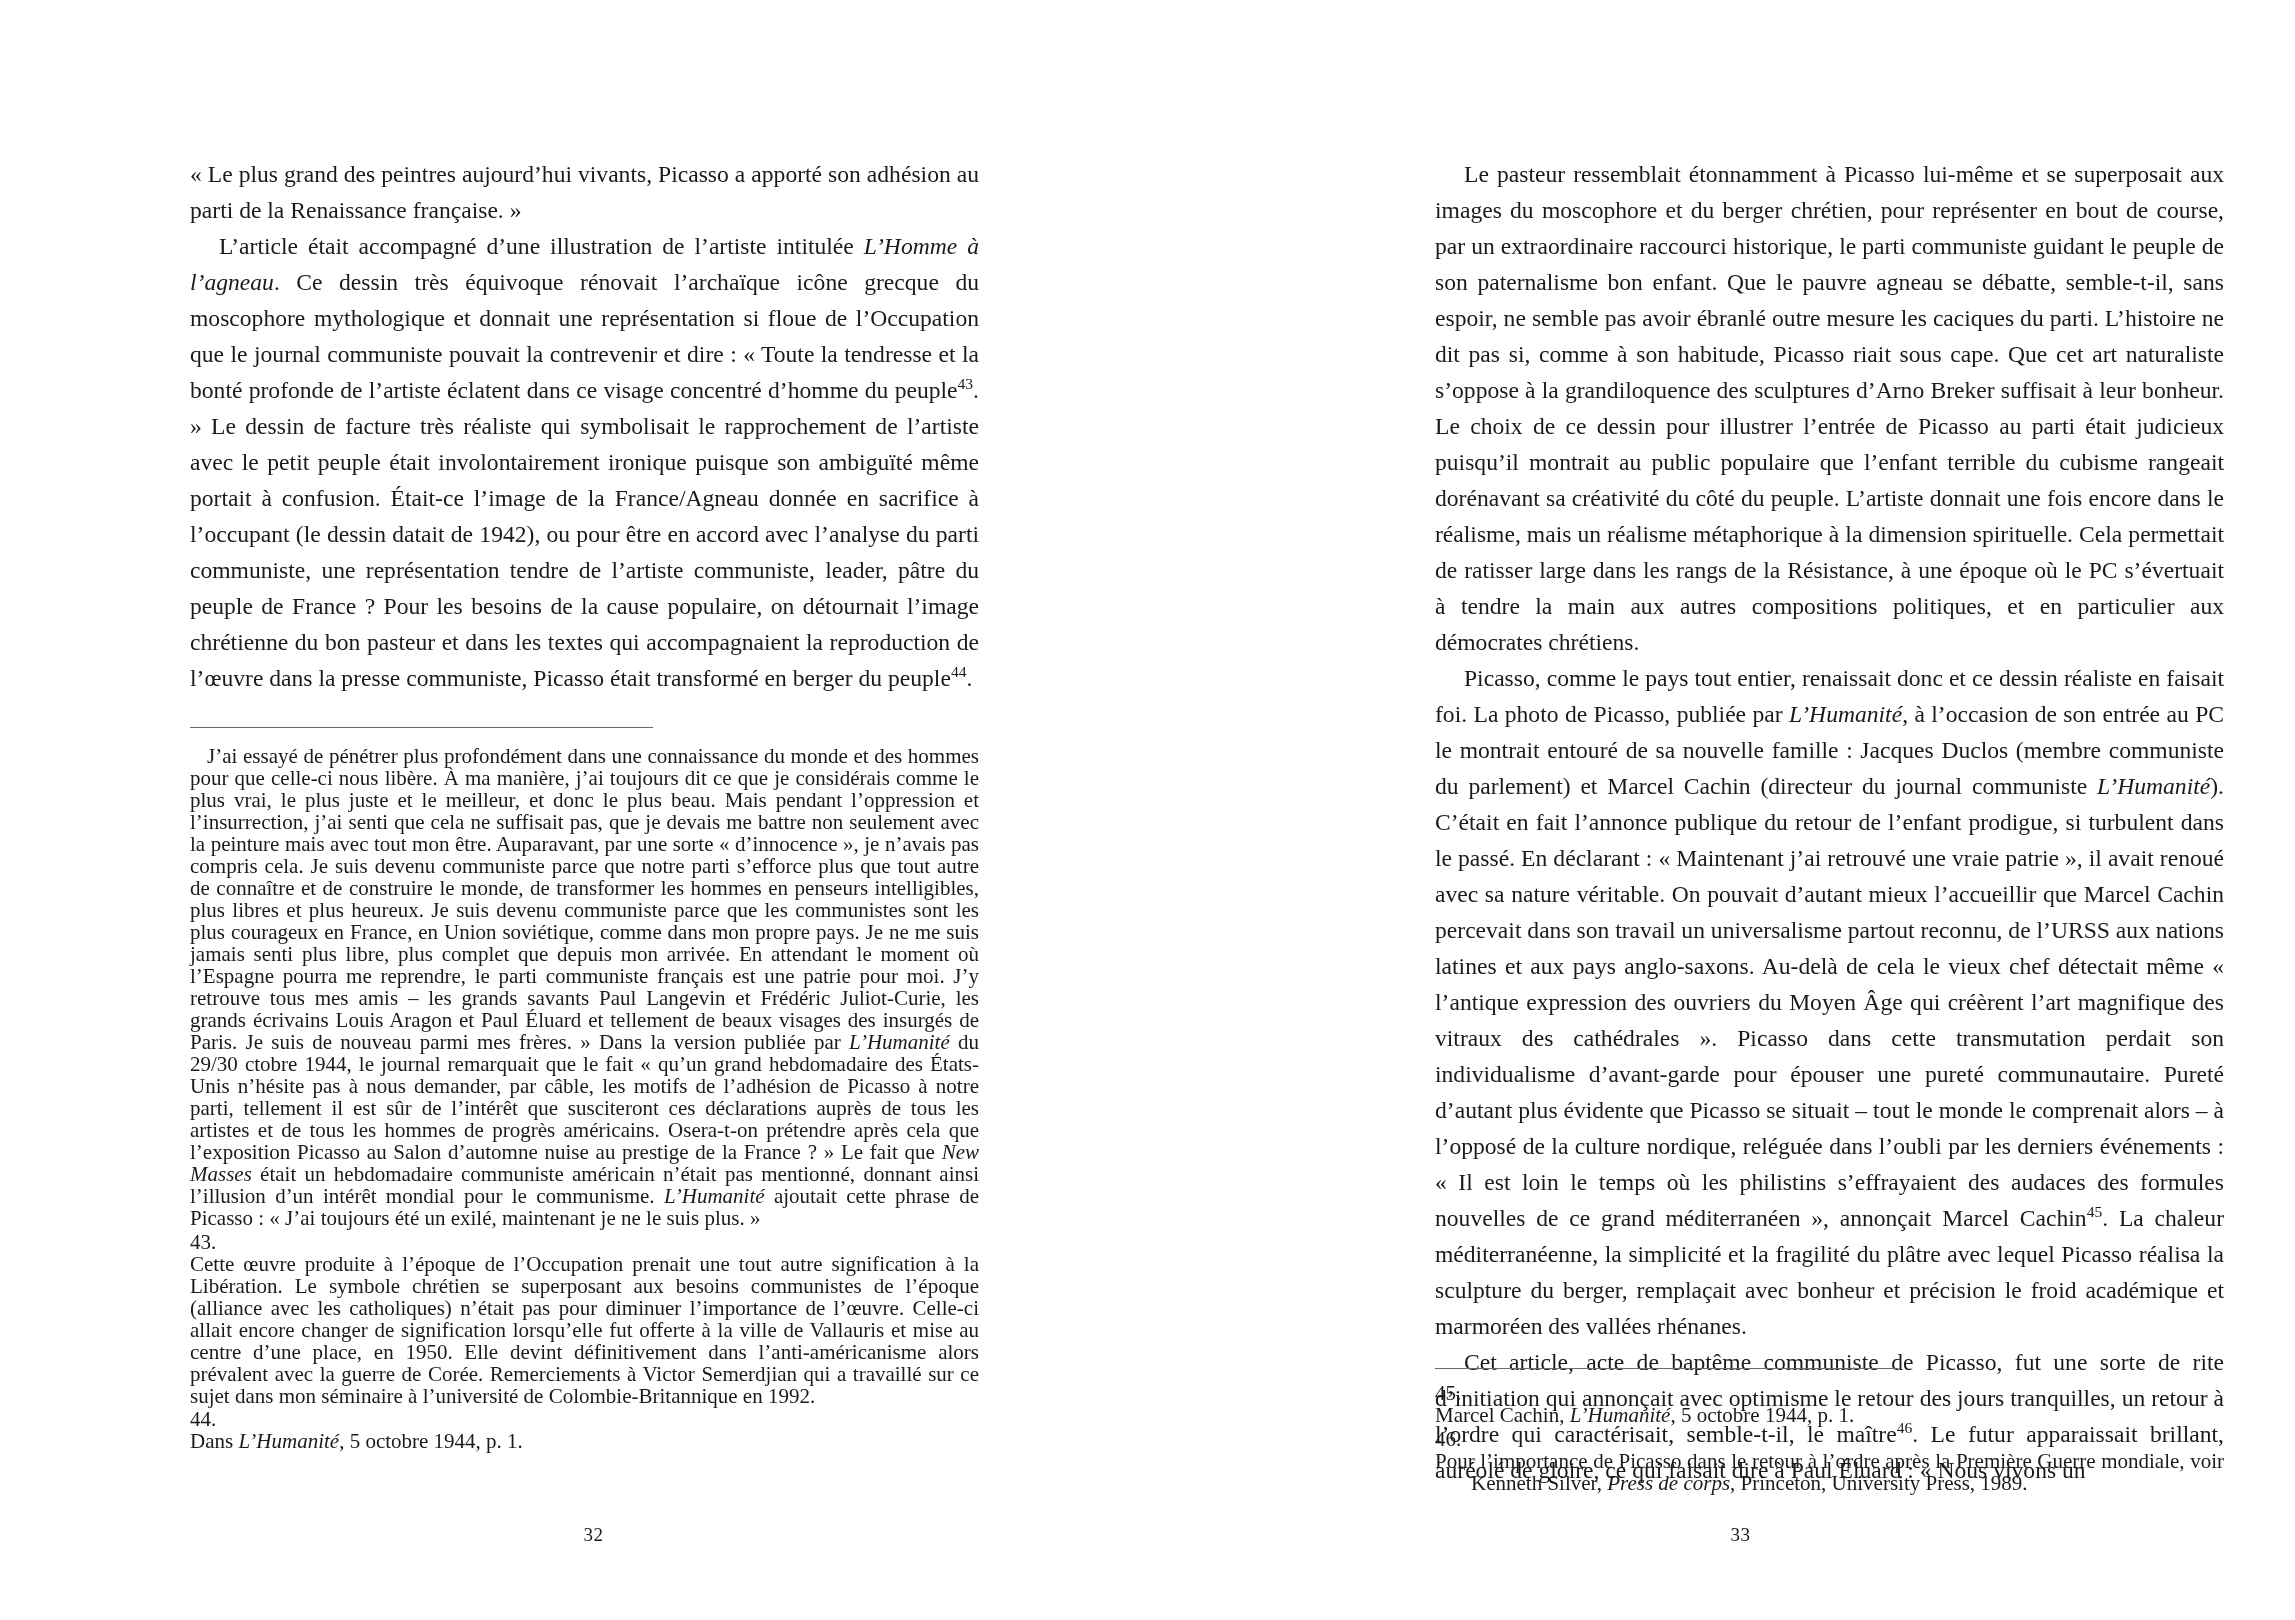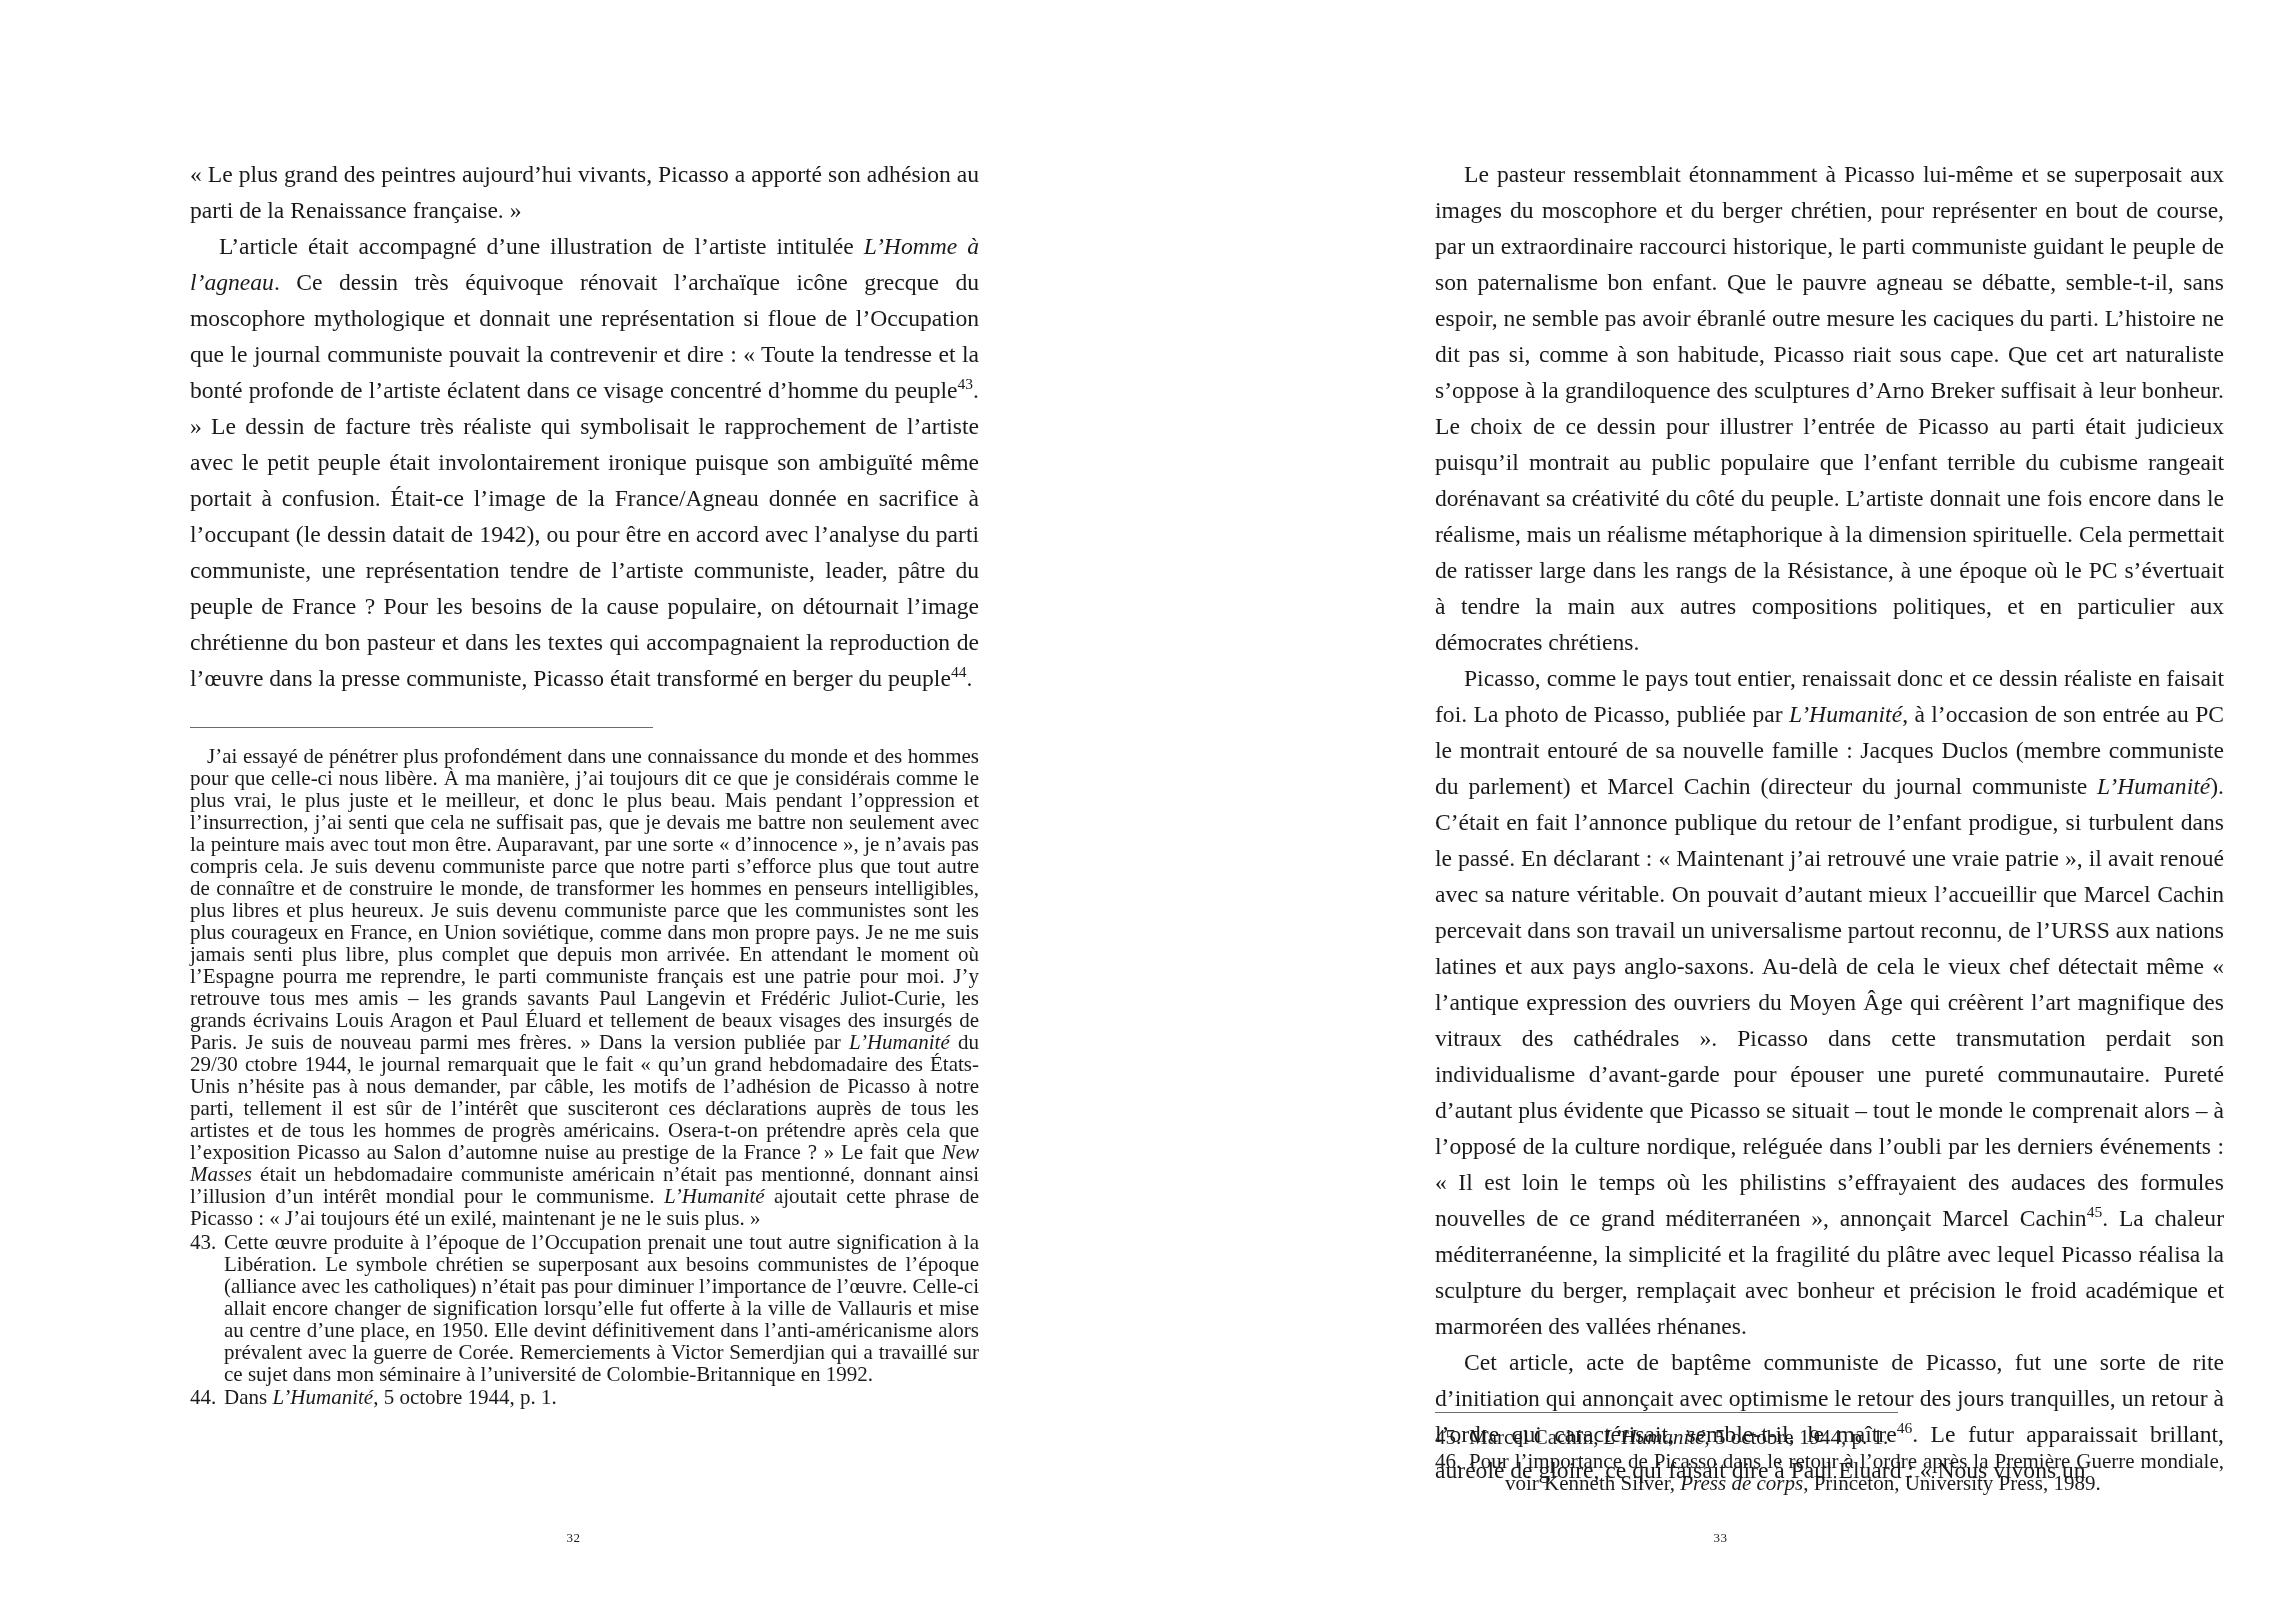--- a/index.html
+++ b/index.html
@@ -67,20 +67,21 @@
   .notes p {
     margin: 0;
   }
   .quote-note {
     text-indent: 17px;
   }
   .note-item {
     display: flex;
     align-items: flex-start;
     margin-top: 1.7px;
+    flex-direction: column;
   }
   .note-num {
     flex: 0 0 auto;
     width: 34px;
   }
   .note-text {
     flex: 1 1 auto;
     text-align: justify;
   }
   .note-text-indent {
@@ -92,22 +93,23 @@
     vertical-align: super;
     line-height: 0;
   }
   em { font-style: italic; }
 
   .folio {
     position: absolute;
     bottom: 75px;
     width: 100%;
     text-align: center;
-    font-size: 13px;
+    font-size: 19px;
     letter-spacing: 0.4px;
+    margin-left: 20px;
   }
   .page-left .folio { left: 0; }
   .page-right .folio { left: 0; }
 
   .right-notes-block {
     position: absolute;
     left: 288px;
     bottom: 127px;
     width: 789px;
   }

